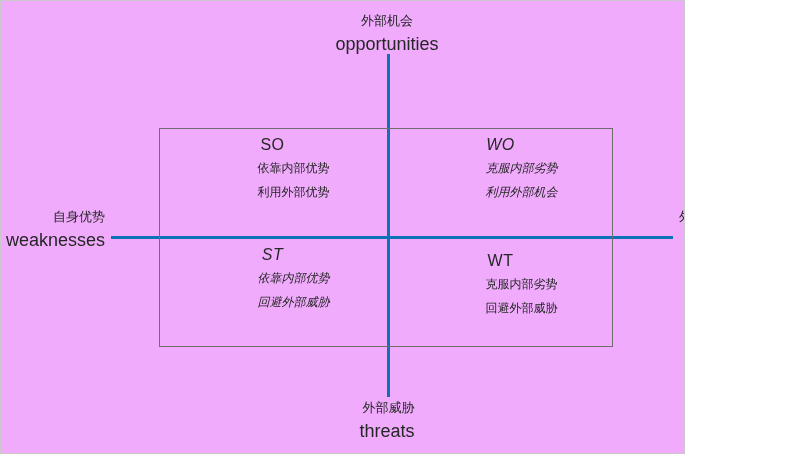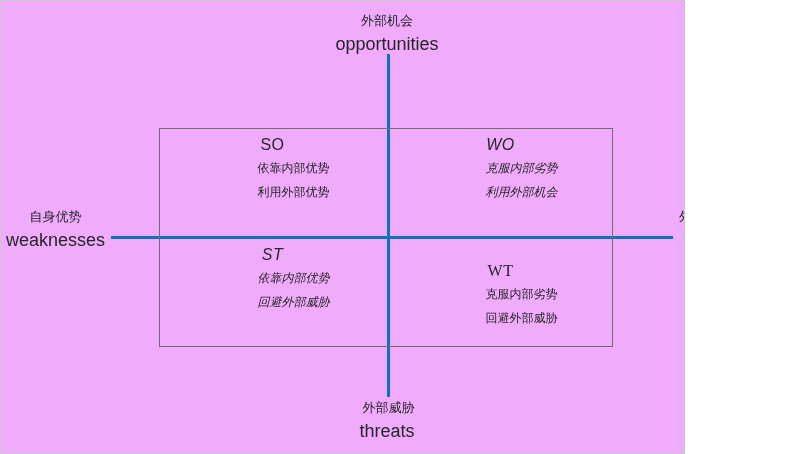--- a/index.html
+++ b/index.html
@@ -77,21 +77,21 @@
   #caption-bottom {
     left: 386px;
     top: 398px;
     transform: translateX(-50%);
     text-align: right;
   }
   #caption-left {
     left: 104px;
     top: 207px;
     transform: translateX(-100%);
-    text-align: center;
+    text-align: right;
   }
   #caption-right {
     left: 678px;
     top: 207px;
     text-align: center;
   }
 
   
   .quadrant {
     position: absolute;
@@ -100,21 +100,21 @@
     display: flex;
     flex-direction: column;
     align-items: center;
     justify-content: flex-start;
     box-sizing: border-box;
     padding-top: 8px;
   }
   #quadrant-so { left: 158px;  top: 128px; }
   #quadrant-wo { left: 386px;  top: 128px; font-style: italic; }
   #quadrant-st { left: 158px;  top: 238px; font-style: italic; }
-  #quadrant-wt { left: 386px;  top: 254px; font-family: Liberation Serif, serif; }
+  #quadrant-wt { left: 386px;  top: 244px; }
 
   .quadrant-code {
     font-size: 16px;
     color: #262626;
     letter-spacing: 0.5px;
     margin-bottom: 9px;
     line-height: 1;
   }
   .quadrant-line {
     font-size: 12px;

